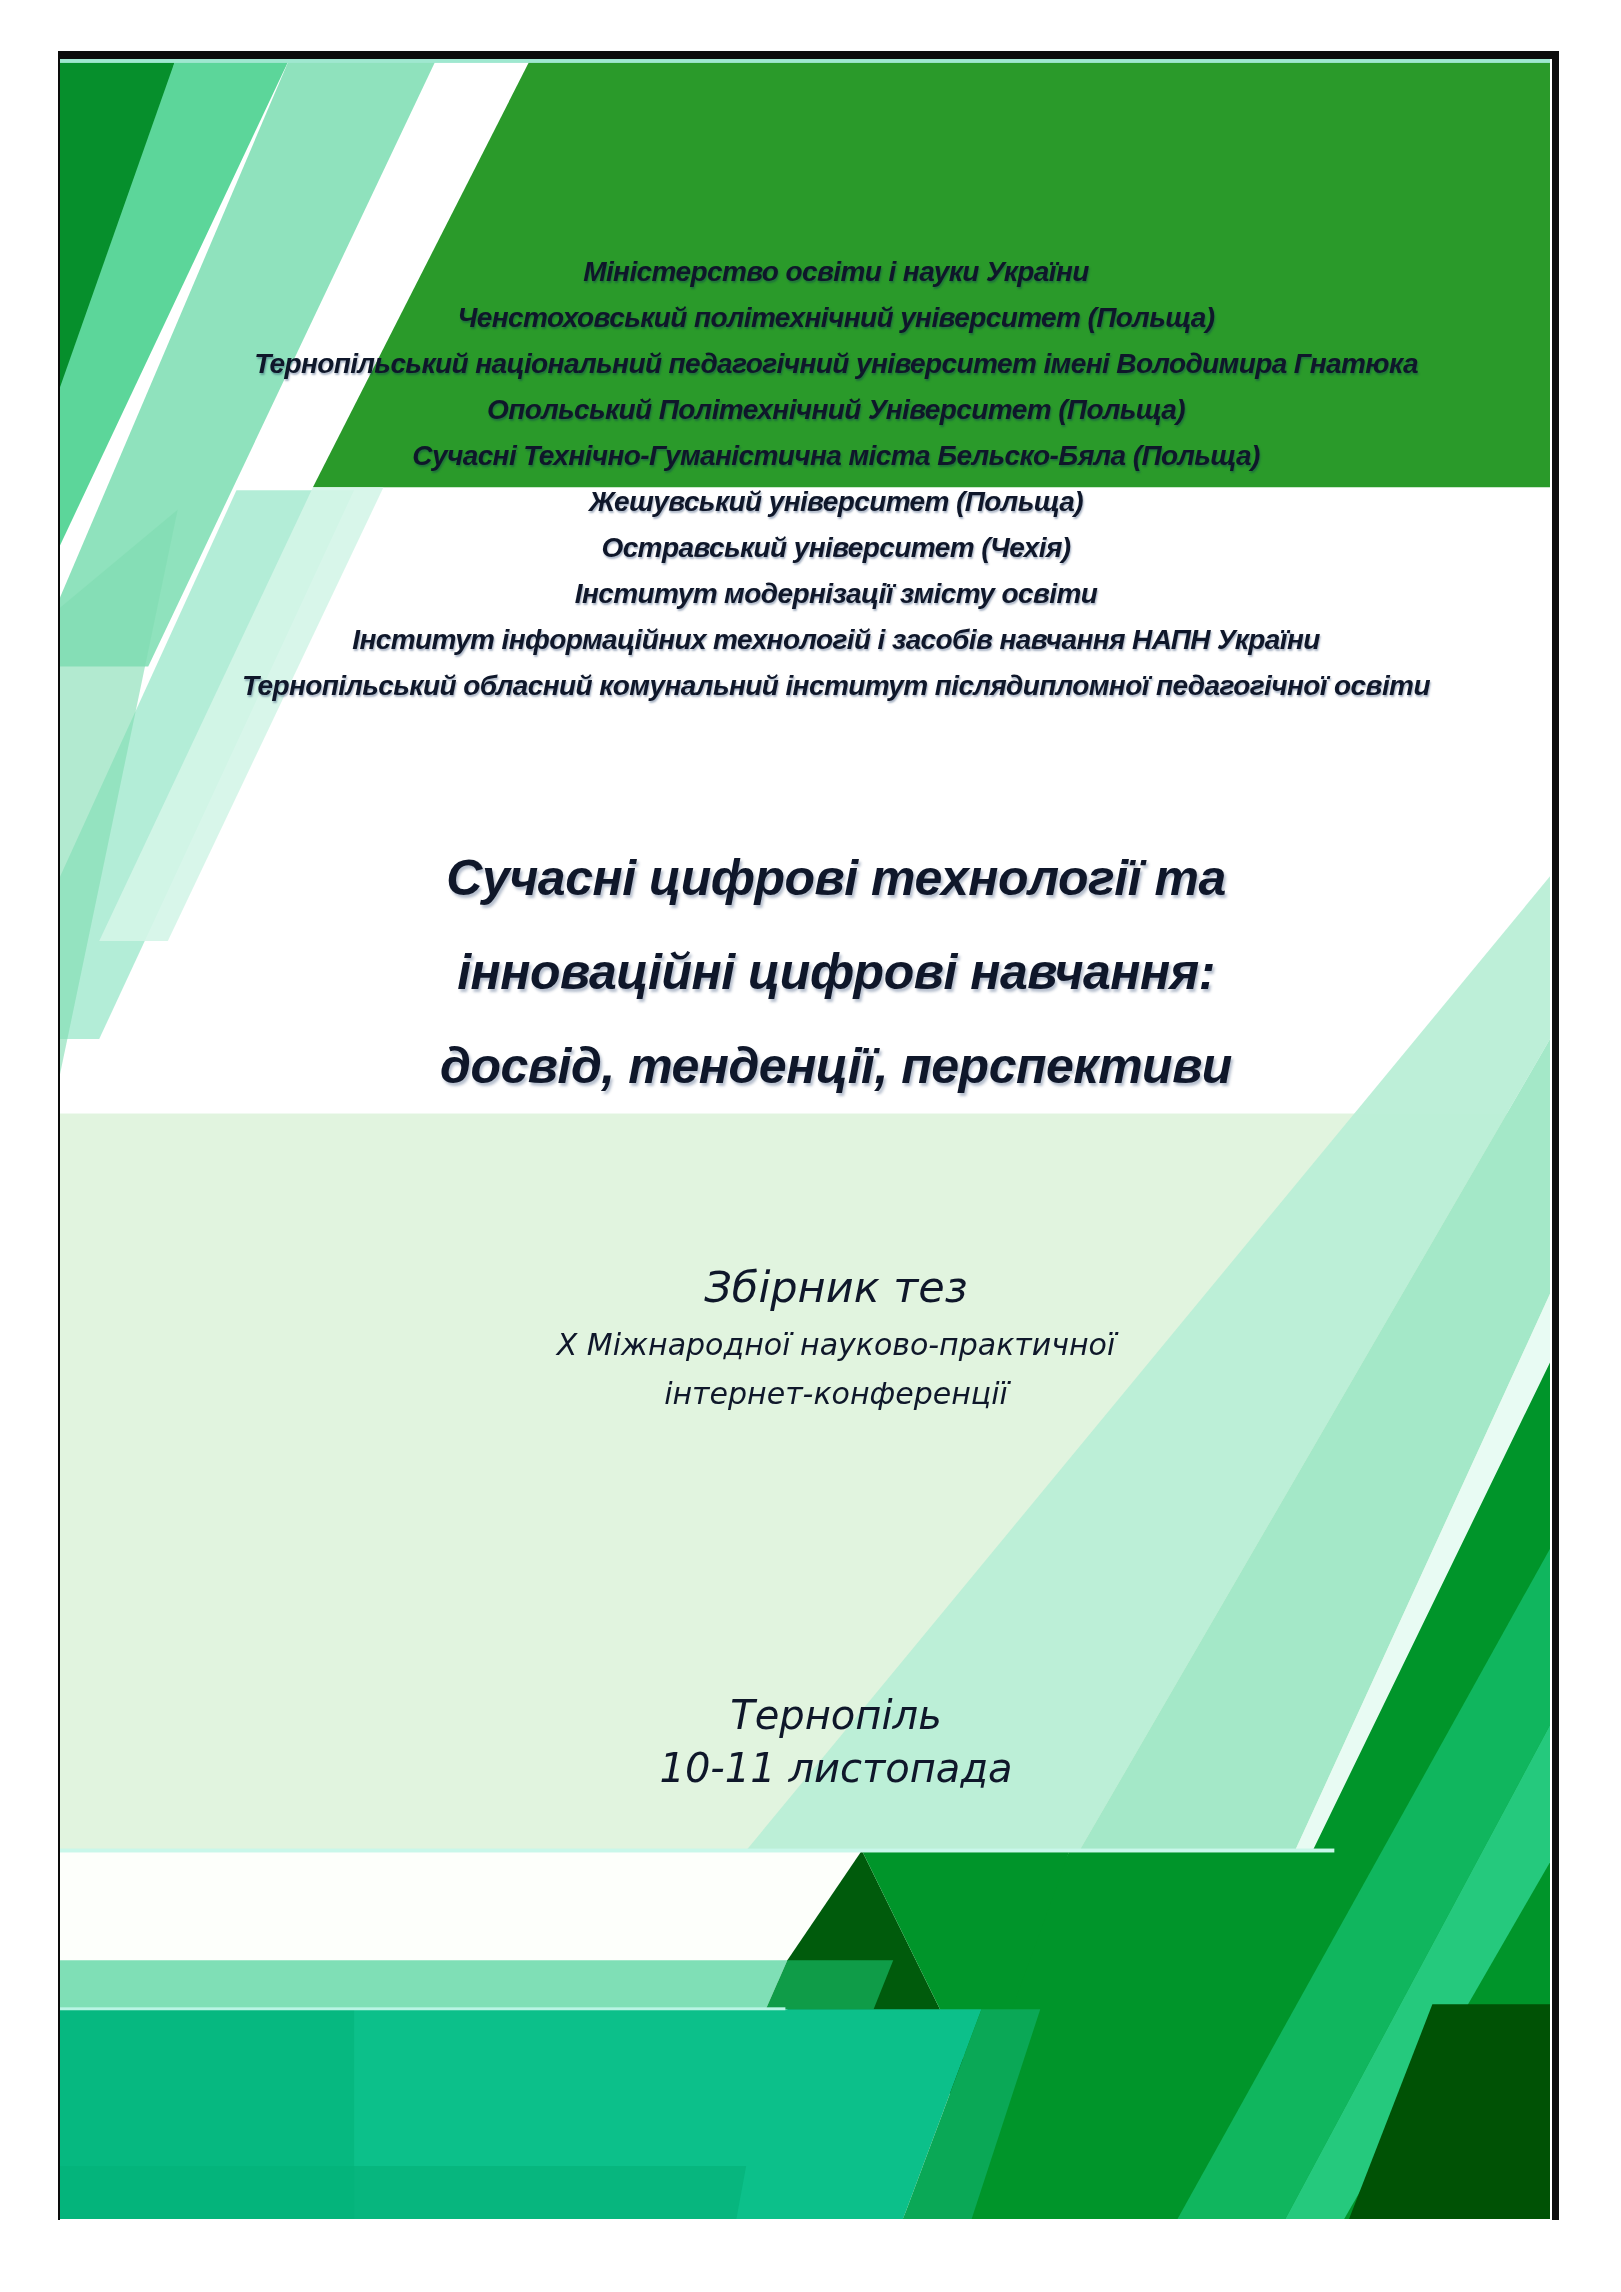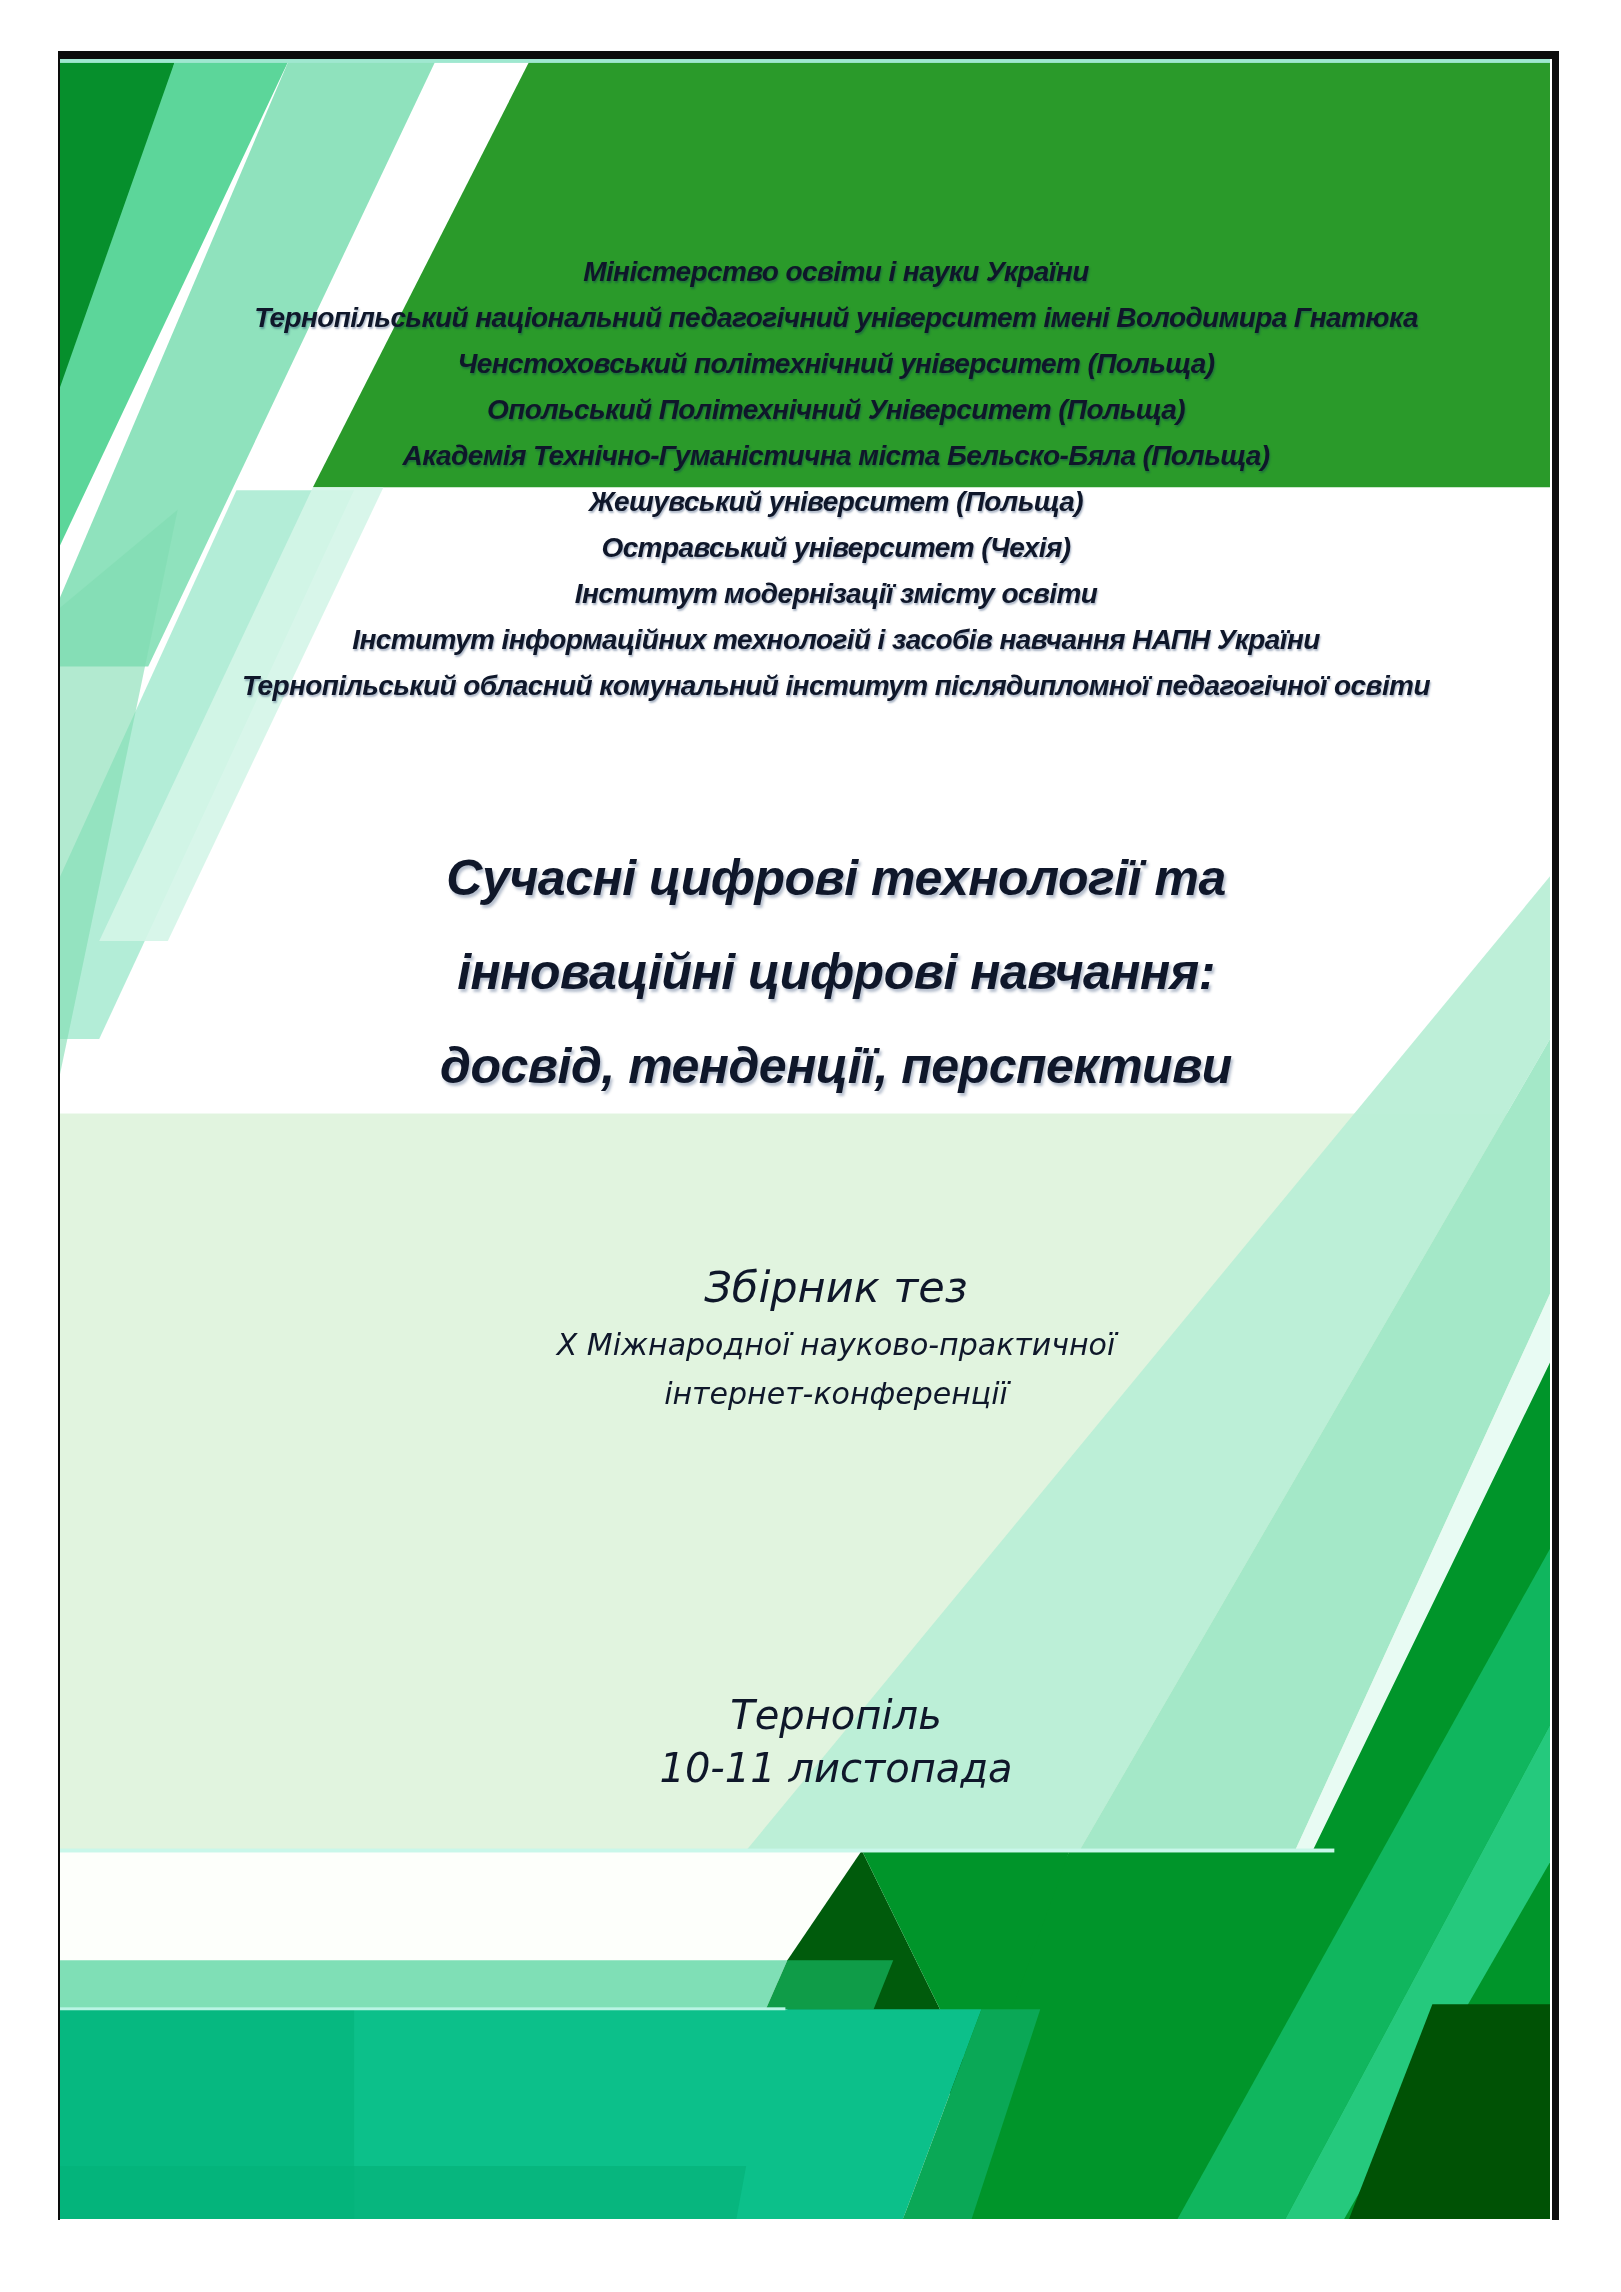--- a/index.html
+++ b/index.html
@@ -75,24 +75,24 @@
     <polygon points="0,1990 940,1990 860,2204 0,2204" fill="#0cc08a"></polygon>
     <polygon points="0,2150 700,2150 690,2204 0,2204" fill="#07b67e"></polygon>
     <polygon points="0,1990 300,1990 300,2204 0,2204" fill="#03b27a" opacity="0.6"></polygon>
     <polygon points="860,2204 940,1990 1000,1990 930,2204" fill="#0aa856"></polygon>
     <rect x="0" y="1826" width="1300" height="4" fill="#c9f7ea"></rect>
     <rect x="0" y="1988" width="740" height="3" fill="#b8f4e4"></rect>
   </svg>
 
   <div class="inst-wrap">
     <span class="txt inst line" style="position:relative">Міністерство освіти і науки України</span>
+    <span class="txt inst line" style="position:relative">Ченстоховський політехнічний університет (Польща)</span>
     <span class="txt inst line" style="position:relative">Тернопільський національний педагогічний університет імені Володимира Гнатюка</span>
-    <span class="txt inst line" style="position:relative">Ченстоховський політехнічний університет (Польща)</span>
     <span class="txt inst line" style="position:relative">Опольський Політехнічний Університет (Польща)</span>
-    <span class="txt inst line" style="position:relative">Академія Технічно-Гуманістична міста Бельско-Бяла (Польща)</span>
+    <span class="txt inst line" style="position:relative">Сучасні Технічно-Гуманістична міста Бельско-Бяла (Польща)</span>
     <span class="txt inst line" style="position:relative">Жешувський університет (Польща)</span>
     <span class="txt inst line" style="position:relative">Остравський університет (Чехія)</span>
     <span class="txt inst line" style="position:relative">Інститут модернізації змісту освіти</span>
     <span class="txt inst line" style="position:relative">Інститут інформаційних технологій і засобів навчання НАПН України</span>
     <span class="txt inst line" style="position:relative">Тернопільський обласний комунальний інститут післядипломної педагогічної освіти</span>
   </div>
 
   <div class="title-wrap">
     <span class="txt title line" style="position:relative">Сучасні цифрові технології та</span>
     <span class="txt title line" style="position:relative">інноваційні цифрові навчання:</span>

